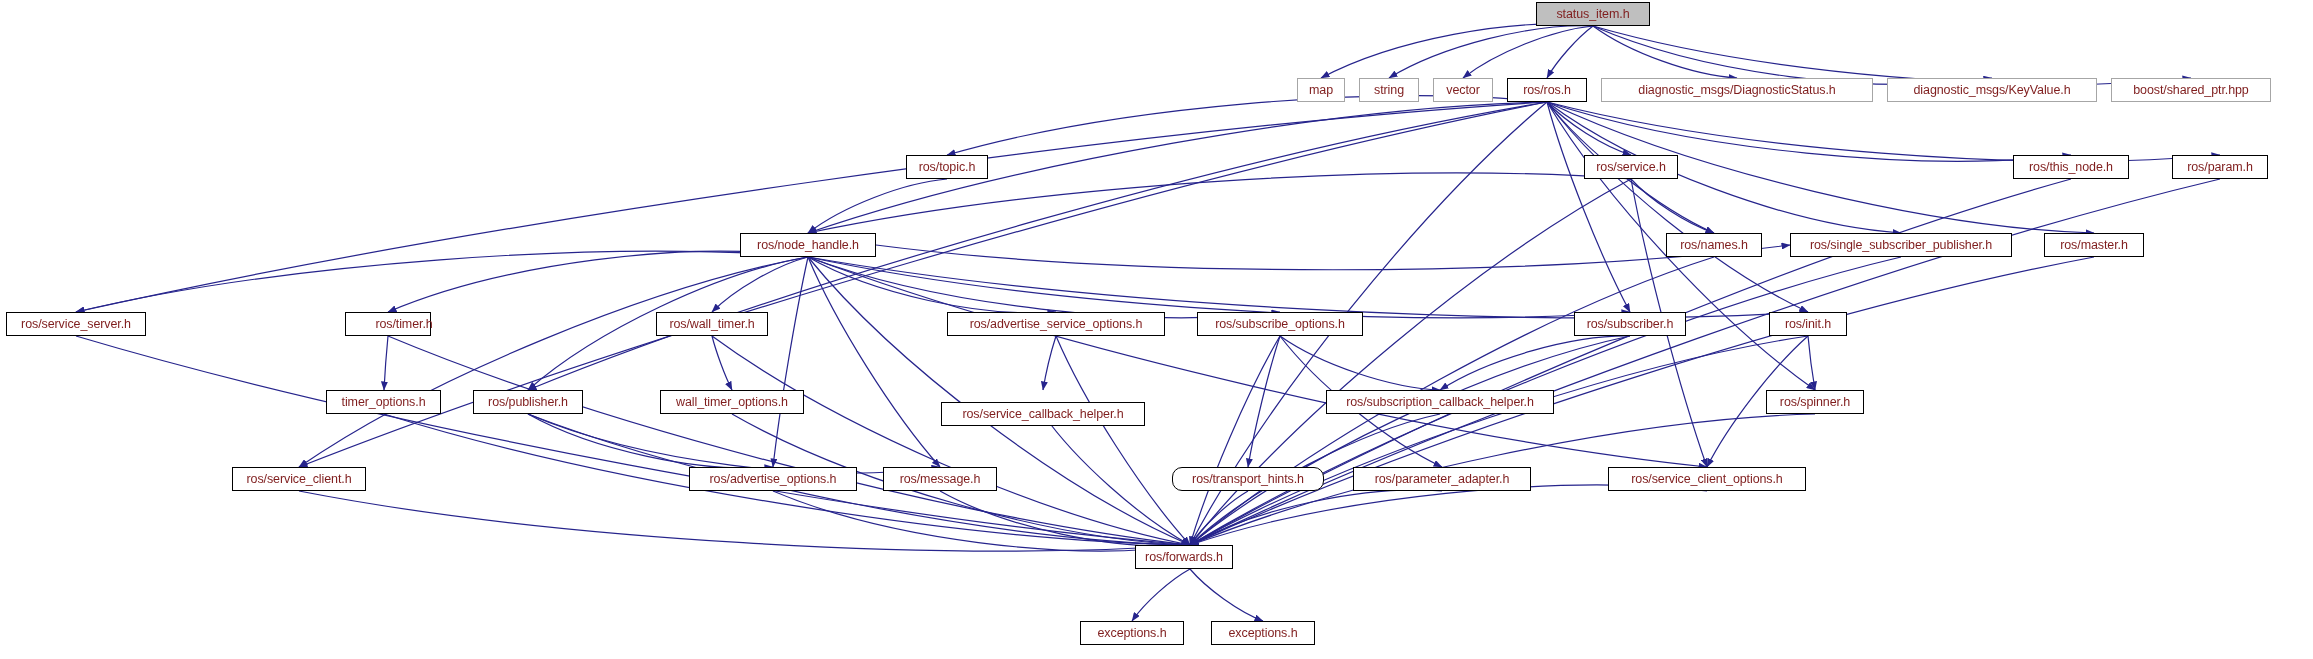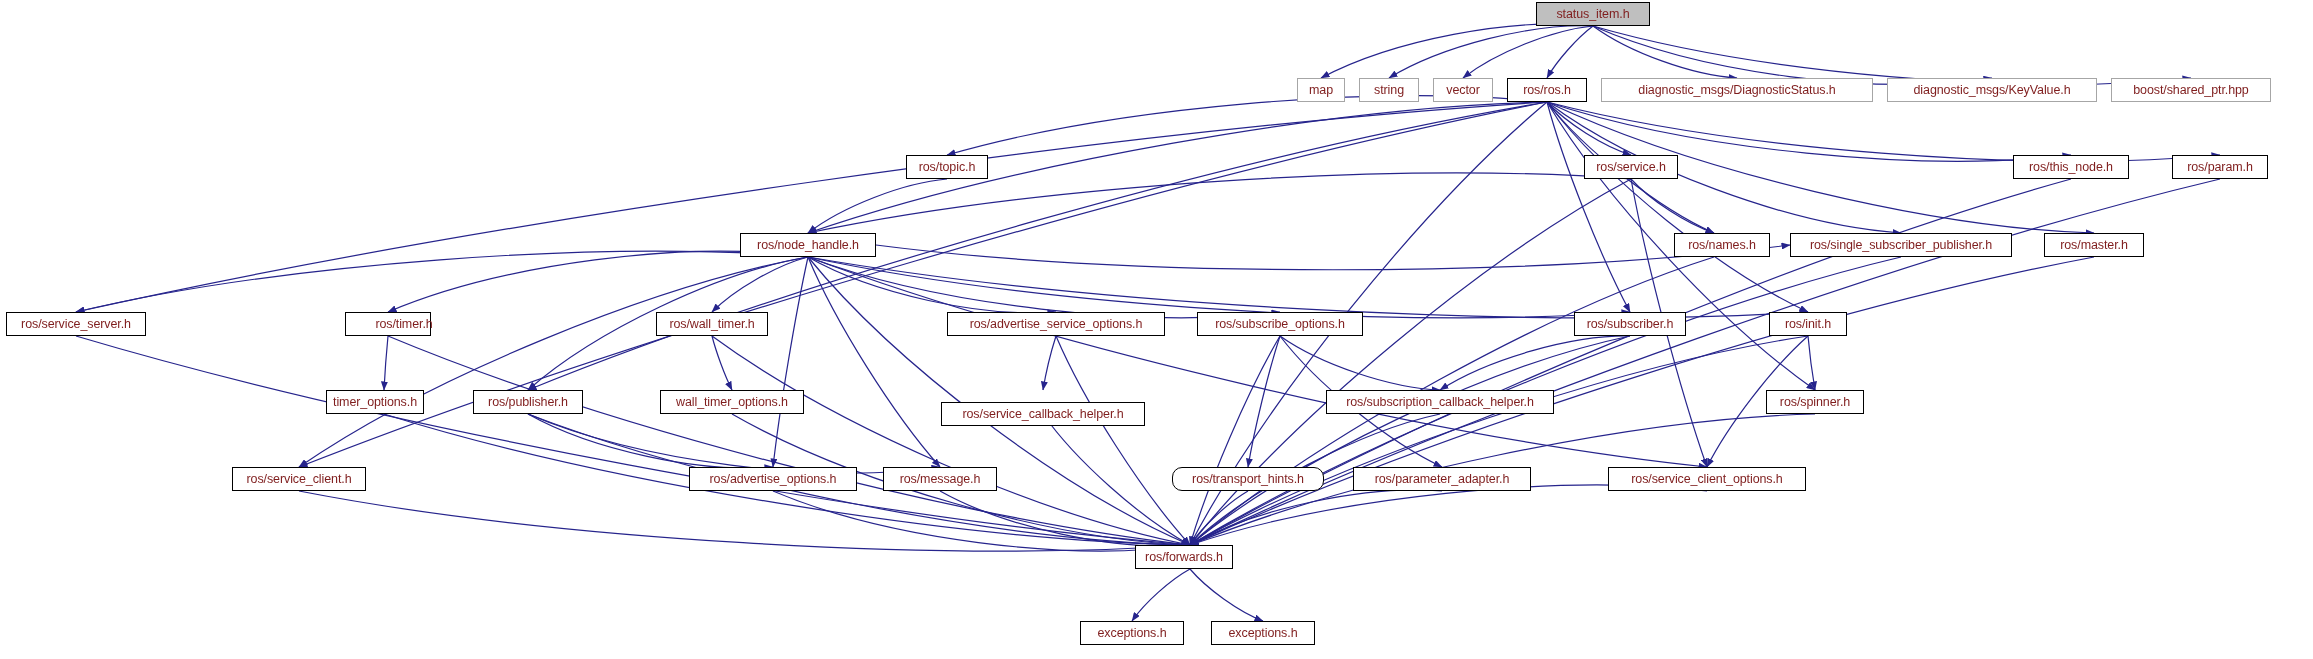--- a/index.html
+++ b/index.html
@@ -148,21 +148,21 @@
       </div>
       <div class="node" style="left: 2013px; top: 155px; width: 116px;">
         <span class="node-label">ros/this_node.h</span>
       </div>
       <div class="node" style="left: 2172px; top: 155px; width: 96px;">
         <span class="node-label">ros/param.h</span>
       </div>
       <div class="node" style="left: 740px; top: 233px; width: 136px;">
         <span class="node-label">ros/node_handle.h</span>
       </div>
-      <div class="node" style="left: 1666px; top: 233px; width: 96px; margin-left: 8px;">
+      <div class="node" style="left: 1666px; top: 233px; width: 96px;">
         <span class="node-label">ros/names.h</span>
       </div>
       <div class="node" style="left: 1790px; top: 233px; width: 222px;">
         <span class="node-label">ros/single_subscriber_publisher.h</span>
       </div>
       <div class="node" style="left: 2044px; top: 233px; width: 100px;">
         <span class="node-label">ros/master.h</span>
       </div>
       <div class="node" style="left: 6px; top: 312px; width: 140px;">
         <span class="node-label">ros/service_server.h</span>
@@ -178,21 +178,21 @@
       </div>
       <div class="node" style="left: 1197px; top: 312px; width: 166px;">
         <span class="node-label">ros/subscribe_options.h</span>
       </div>
       <div class="node" style="left: 1574px; top: 312px; width: 112px;">
         <span class="node-label">ros/subscriber.h</span>
       </div>
       <div class="node" style="left: 1769px; top: 312px; width: 78px;">
         <span class="node-label">ros/init.h</span>
       </div>
-      <div class="node" style="left: 326px; top: 390px; width: 98px;">
+      <div class="node" style="left: 326px; top: 390px; width: 115px;">
         <span class="node-label">timer_options.h</span>
       </div>
       <div class="node" style="left: 473px; top: 390px; width: 110px;">
         <span class="node-label">ros/publisher.h</span>
       </div>
       <div class="node" style="left: 660px; top: 390px; width: 144px;">
         <span class="node-label">wall_timer_options.h</span>
       </div>
       <div class="node" style="left: 941px; top: 390px; width: 204px; margin-top: 12px;">
         <span class="node-label">ros/service_callback_helper.h</span>

